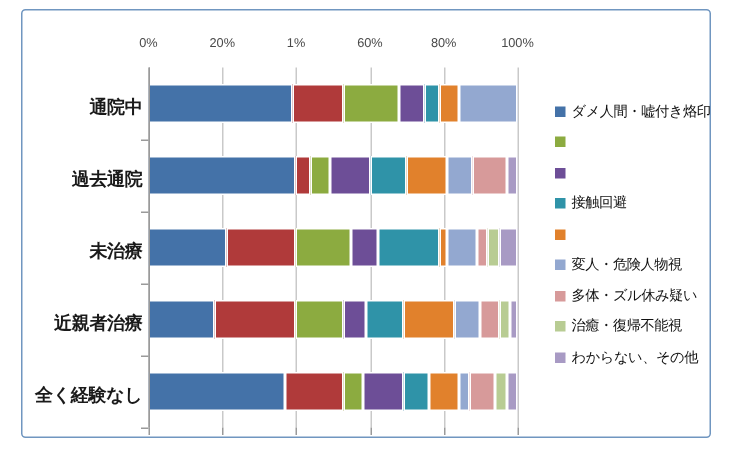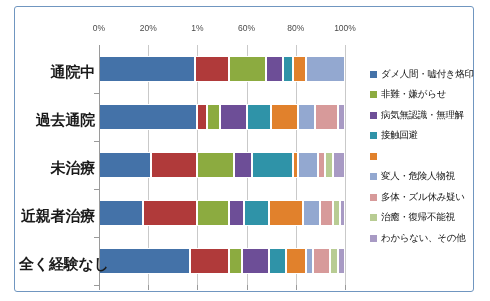--- a/index.html
+++ b/index.html
@@ -56,21 +56,21 @@
   .seg{
     height:100%;
     box-sizing:border-box;
     border:0.75px solid #ffffff;
   }
   .cat-label{
     position:absolute;
     right:0;
     width:76px;
     text-align:right;
-    font-size:15px;
+    font-size:12px;
     font-weight:bold;
     color:#1a1a1a;
     white-space:nowrap;
     letter-spacing:-0.2px;
   }
   #y-labels{position:absolute;left:0;top:38px;width:80px;height:240px;}
   
   #legend{
     position:absolute;
     left:355px;top:57px;
@@ -185,25 +185,23 @@
       <div class="cat-label" style="top: 210px;">全く経験なし</div>
     </div>
 
   <div id="legend">
       <div class="legend-item">
         <span class="legend-swatch" style="background: rgb(68, 114, 168);"></span>
         <span class="legend-text">ダメ人間・嘘付き烙印</span>
       </div>
       <div class="legend-item">
         <span class="legend-swatch" style="background: rgb(140, 171, 64);"></span>
-        <span class="legend-text">非難・嫌がらせ</span>
       </div>
       <div class="legend-item">
         <span class="legend-swatch" style="background: rgb(109, 78, 151);"></span>
-        <span class="legend-text">病気無認識・無理解</span>
       </div>
       <div class="legend-item">
         <span class="legend-swatch" style="background: rgb(47, 147, 168);"></span>
         <span class="legend-text">接触回避</span>
       </div>
       <div class="legend-item">
         <span class="legend-swatch" style="background: rgb(225, 129, 44);"></span>
       </div>
       <div class="legend-item">
         <span class="legend-swatch" style="background: rgb(147, 168, 208);"></span>

